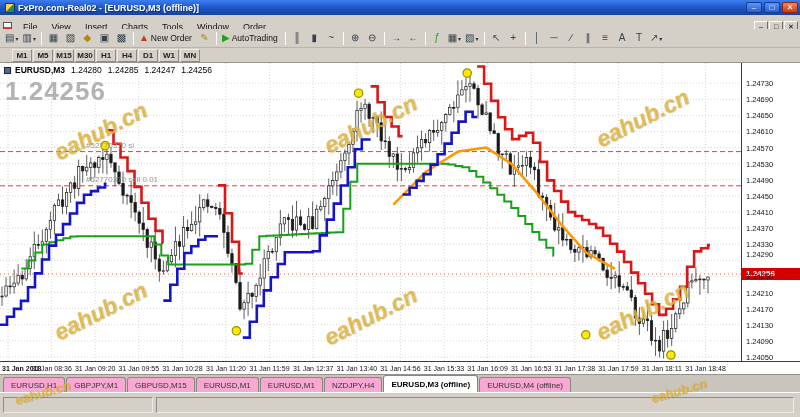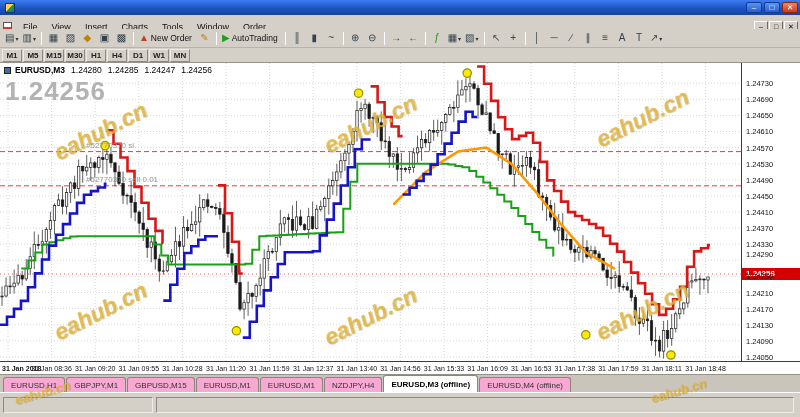--- a/index.html
+++ b/index.html
@@ -23,21 +23,21 @@
 
   
   .toolbar{position:absolute;left:0;top:29px;width:800px;height:19px;background:#d4d0c8;border-bottom:1px solid #b8b4ac;display:flex;align-items:center;padding-left:3px}
   .tbtn{height:16px;min-width:17px;display:flex;align-items:center;justify-content:center;padding:0 1px;font-size:10px;color:#35424e;border:1px solid transparent;cursor:default}
   .tbtn .glyph{line-height:14px}
   .tlabel{font-size:8.5px;color:#111;margin:0 2px}
   .caret{font-size:6px;color:#333;margin-left:1px}
   .tsep{width:1px;height:13px;background:#969289;border-right:1px solid #fff;margin:0 3px}
 
   
-  .tfbar{position:absolute;left:0;top:48px;width:800px;height:15px;background:#d4d0c8;border-bottom:1px solid #969289;display:flex;align-items:center;padding-left:2px}
+  .tfbar{position:absolute;left:0;top:48px;width:800px;height:15px;background:#d4d0c8;border-bottom:1px solid #969289;display:flex;align-items:center;padding-left:12px}
   .tfbtn{width:20px;height:13px;margin-right:1px;font-size:8px;font-weight:bold;color:#222;display:flex;align-items:center;justify-content:center;background:#d4d0c8;border:1px solid;border-color:#efece6 #8f8b83 #8f8b83 #efece6;cursor:default}
 
   
   .chartwrap{position:absolute;left:0;top:63px;width:800px;height:298px;background:#fff}
   #chart-svg{position:absolute;left:0;top:0}
   .paxis{position:absolute;left:741px;top:0;width:59px;height:298px;background:#fff;border-left:1px solid #3c3c3c;font-size:7.5px;color:#111}
   .ptick{position:absolute;left:4px;white-space:nowrap}
   .pbadge{position:absolute;left:0;width:59px;height:12px;background:#d40000;color:#fff;font-size:8px;font-weight:bold;line-height:12px;padding-left:4px}
   .ohlc{position:absolute;left:4px;top:2px;display:flex;align-items:center;font-size:8.5px;color:#000;white-space:nowrap}
   .ohlc .sq{width:7px;height:7px;background:#4a6b9a;border:1px solid #222;margin-right:4px}
@@ -63,20 +63,21 @@
   .spanel.left{width:150px}
   .spanel.fill{flex:1}
 </style>
 </head>
 <body>
 
 <div class="app">
 
   <div class="titlebar">
     <span class="app-ico"></span>
+    <span class="ttext">FxPro.com-Real02 - [EURUSD,M3 (offline)]</span>
     <span class="tbtns">
       <span class="tb">‒</span>
       <span class="tb">□</span>
       <span class="tb close">✕</span>
     </span>
   </div>
 
   <div class="menubar">
     <span class="child-ico"></span>
     <span id="menu-items" style="display:flex">

